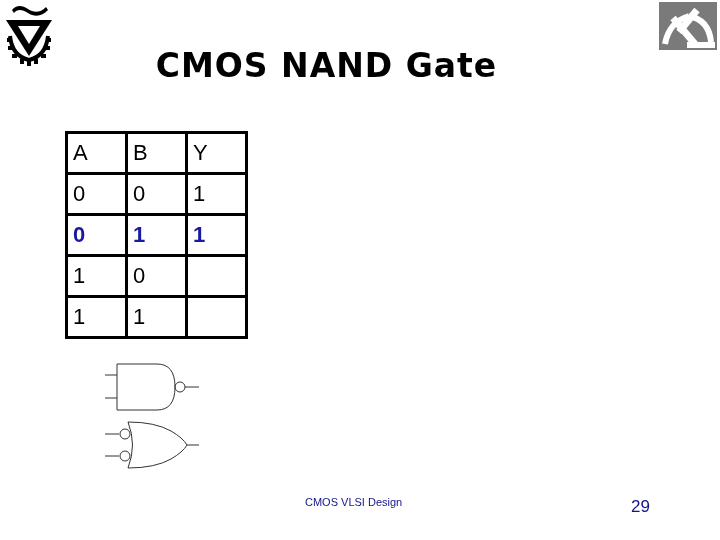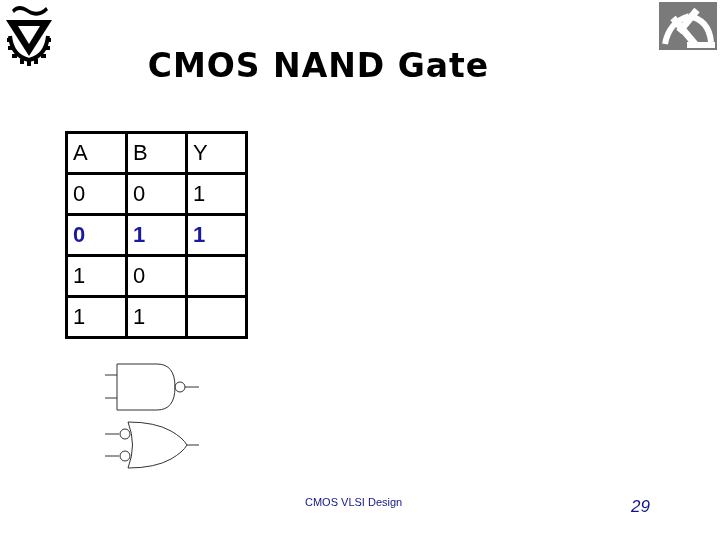--- a/index.html
+++ b/index.html
@@ -1,26 +1,26 @@
 <!DOCTYPE html>
 <html><head>
 <meta charset="utf-8">
 <style>
   html, body { margin: 0; padding: 0; }
   body { width: 720px; height: 540px; background: #ffffff; position: relative; overflow: hidden; font-family: "Liberation Sans", sans-serif; }
   .logo-left { position: absolute; left: 4px; top: 4px; width: 50px; height: 64px; }
   .logo-right { position: absolute; left: 659px; top: 2px; width: 58px; height: 48px; background: #7a7a7a; }
-  .title { position: absolute; left: 0; width: 621px; top: 46px; text-align: center; font-family: "DejaVu Sans", sans-serif; font-weight: bold; font-size: 33px; color: #000; letter-spacing: 1px; padding-left: 8px; }
+  .title { position: absolute; left: 0; width: 621px; top: 46px; text-align: center; font-family: "DejaVu Sans", sans-serif; font-weight: bold; font-size: 33px; color: #000; letter-spacing: 1px; padding-left: 16px; }
   .title span { position: relative; left: 0px; }
   table.tt { position: absolute; left: 65px; top: 131px; border-collapse: collapse; border: 3px solid #000; }
   table.tt td { border: 3px solid #000; width: 52px; height: 38px; font-size: 22px; color: #000; padding: 0 0 0 5px; vertical-align: middle; }
   table.tt tr.hl td { color: #1a1aa0; font-weight: bold; }
   .gates { position: absolute; left: 95px; top: 355px; width: 120px; height: 120px; }
   .footer-text { position: absolute; left: 305px; top: 496px; font-size: 11px; color: #14148c; }
-  .page-num { position: absolute; left: 631px; top: 497px; font-size: 17px; color: #14148c; font-style: italic; }
+  .page-num { position: absolute; left: 631px; top: 497px; font-size: 17px; color: #14148c; }
 </style>
 </head>
 <body>
 
 <div class="logo-left">
   <svg width="50" height="64" viewBox="0 0 50 64">
     <path d="M8,6 C12,1 18,1 24,5 C30,9 36,9 42,3 L44,6 C38,13 30,13 24,9 C18,5 13,5 10,9 Z" fill="#000"></path>
     <path d="M2,16 L48,16 L25,52 Z" fill="#000"></path>
     <path d="M14,22 L36,22 L25,40 Z" fill="#fff"></path>
     <rect x="4" y="30" width="42" height="28" fill="none"></rect>

